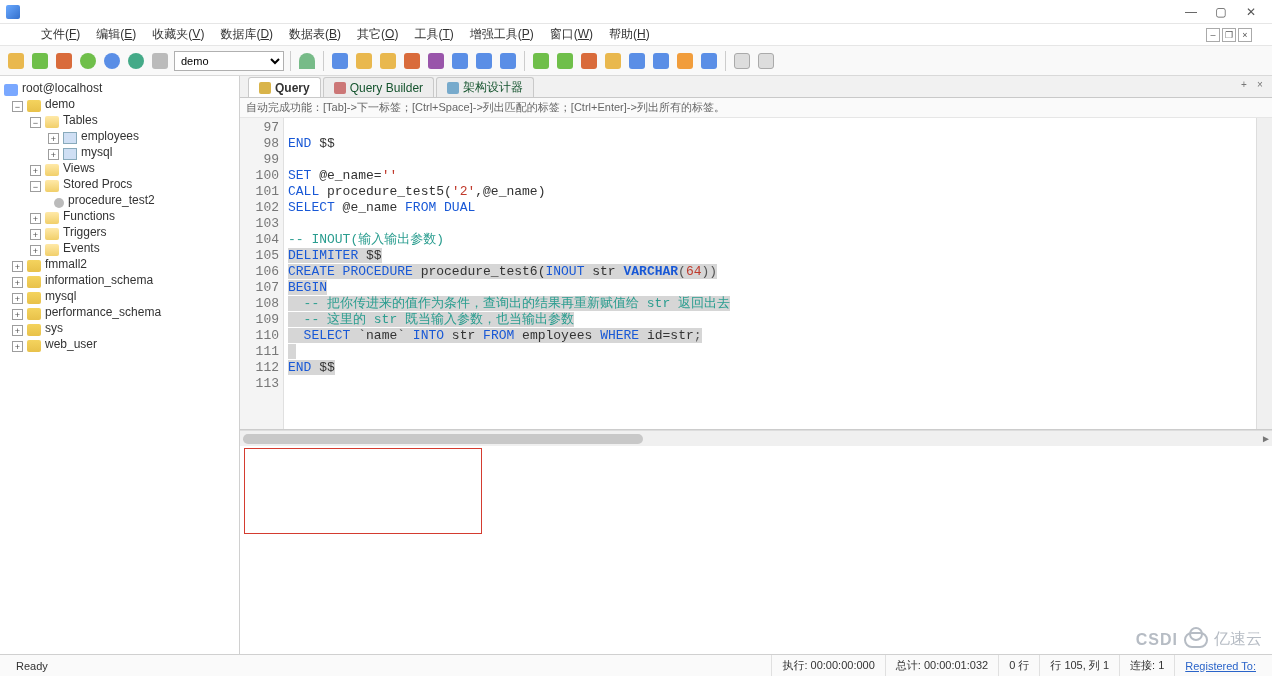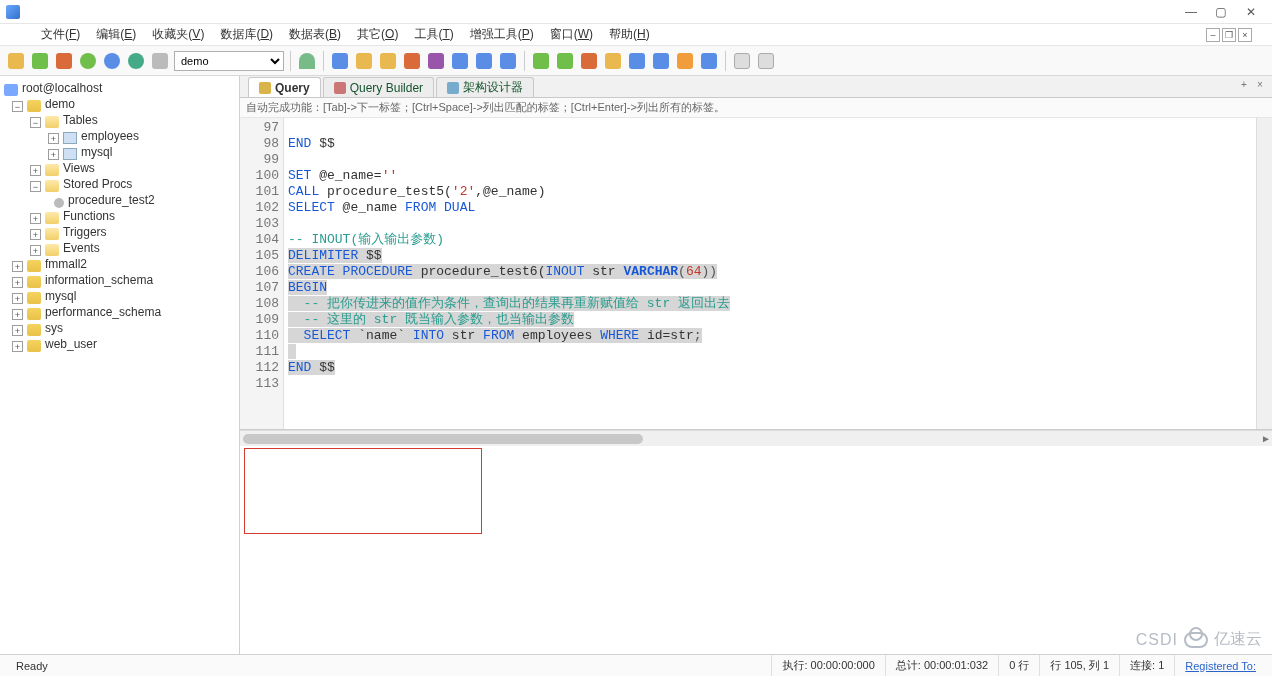--- a/index.html
+++ b/index.html
@@ -109,21 +109,21 @@
     padding:6px 8px; line-height:14px; white-space:pre;}
   
   .status { position:absolute; bottom:0; left:0; right:0; height:22px;
     border-top:1px solid #d0d0d0; background:#fafafa; display:flex; align-items:center;
     font-size:11px; color:#333; padding:0 6px;}
   .status .cell { padding:0 10px; border-left:1px solid #e0e0e0; height:100%; display:flex; align-items:center;}
   .status .cell.first { border-left:none; margin-right:auto;}
   .status a { color:#2a64c9; text-decoration:underline; }
   
   .wm { position:absolute; right:10px; bottom:26px; display:flex; align-items:center; gap:6px; color:#b6bcc4; font-size:16px;}
-  .wm .t1 { letter-spacing:1px;}
+  .wm .t1 { letter-spacing:1px;font-weight:bold;}
   .wm .cloud{ width:24px;height:16px;border:2px solid #b6bcc4;border-radius:10px;position:relative;}
   .wm .cloud::before{content:"";position:absolute;width:10px;height:10px;border:2px solid #b6bcc4;border-radius:50%;top:-7px;left:3px;}
 </style>
 </head>
 <body>
 
 <div class="titlebar">
   <div class="logo"></div>
   <div class="spacer"></div>
   <div class="winbtn">—</div>

